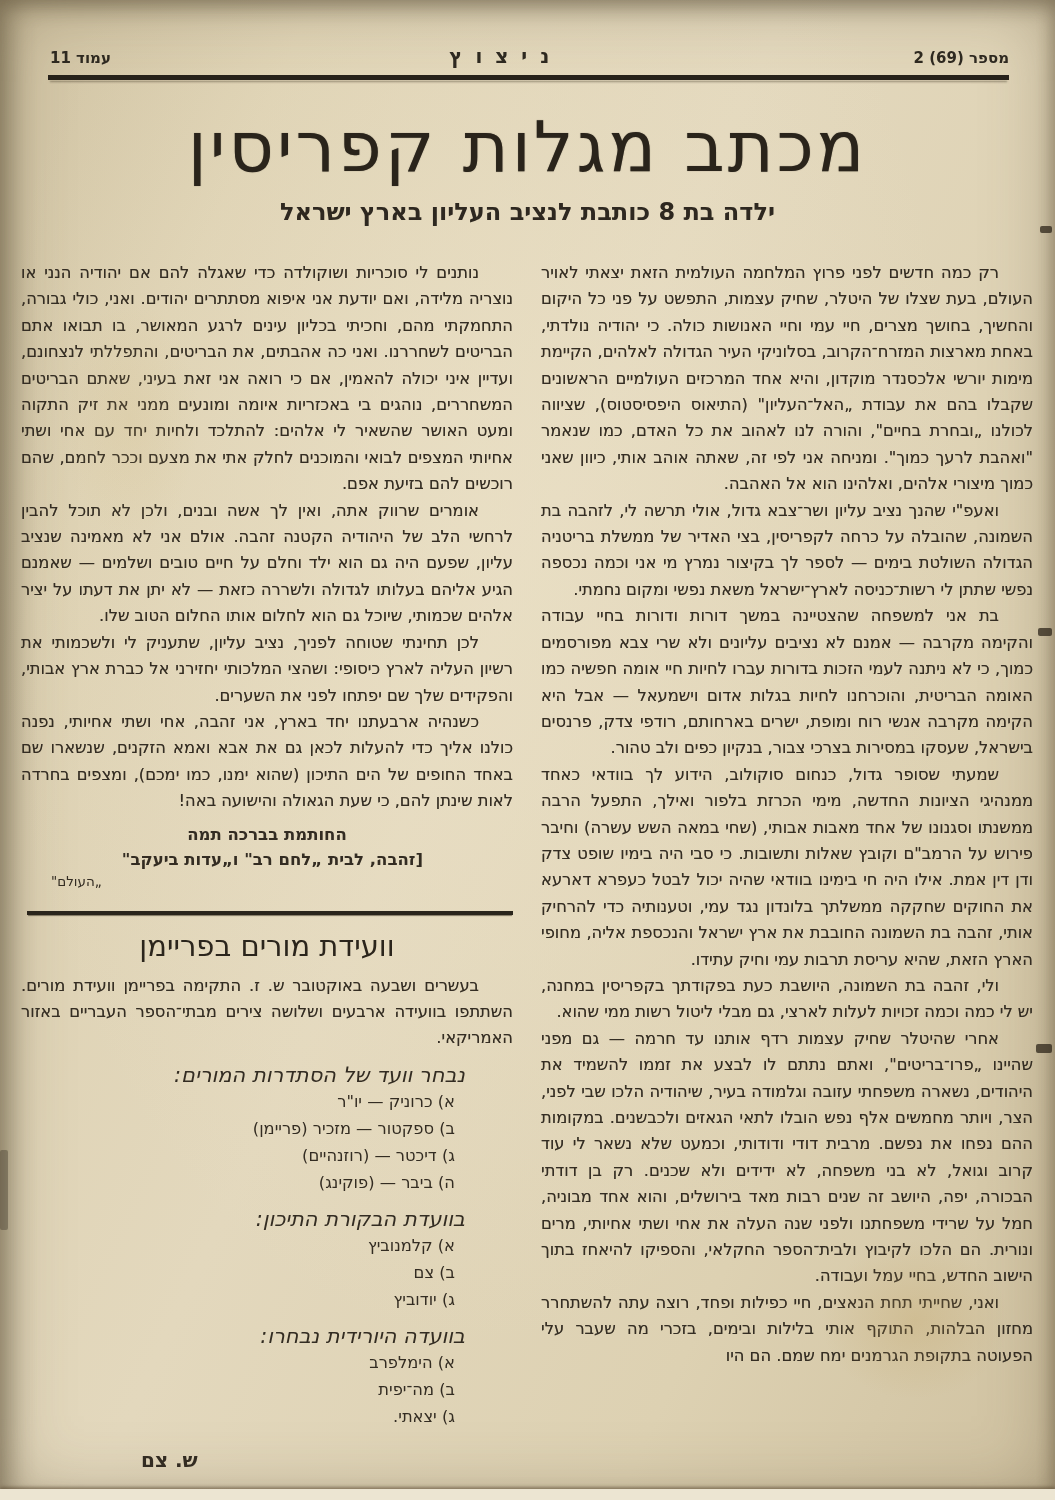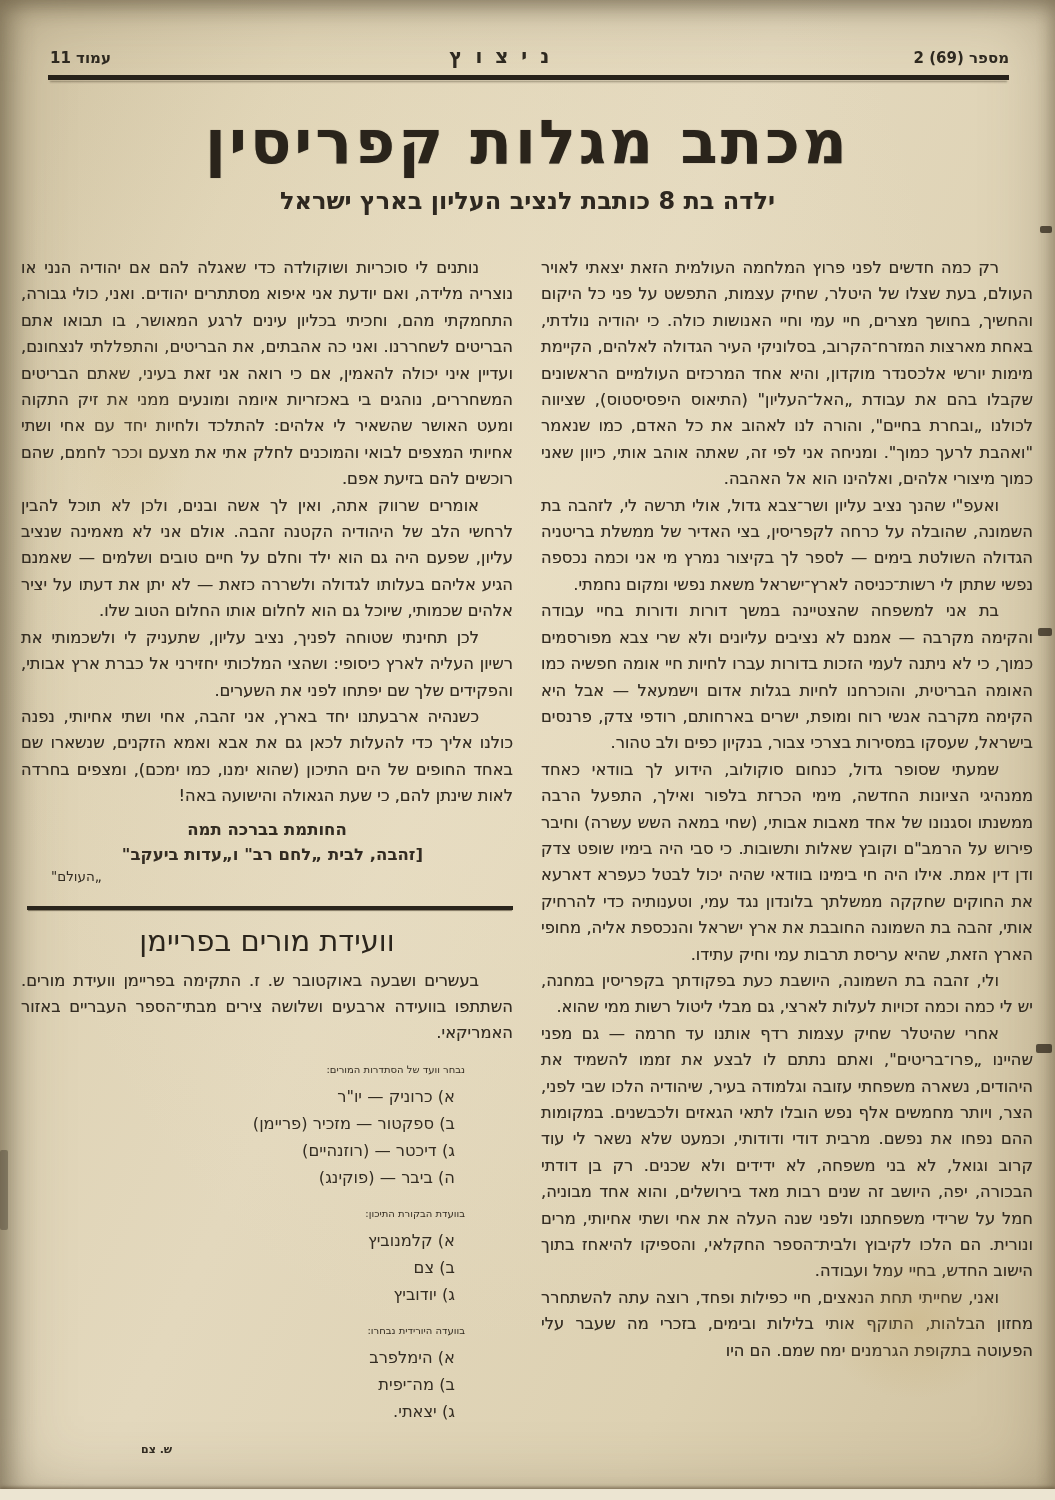--- a/index.html
+++ b/index.html
@@ -32,25 +32,25 @@
     padding:44px 46px 0 50px;
     font-size:15px;font-weight:bold;color:#2e2920;
   }
   .masthead{letter-spacing:13px;padding-right:13px;font-size:20px;}
   .head-rule{
     height:5px;margin:7px 46px 0 48px;background:#27221a;
     box-shadow:0 4px 2px -2px rgba(64,55,38,.65);
   }
   h1.title{
     margin:26px 0 0 0;text-align:center;
-    font-size:61px;font-weight:bold;letter-spacing:3px;color:#2a241b;
+    font-size:70px;font-weight:normal;letter-spacing:3px;color:#2a241b;
     text-shadow:0 0 1px rgba(42,36,27,.5);
   }
   h2.subtitle{
-    margin:10px 0 10px 0;text-align:center;
+    margin:10px 0 4px 0;text-align:center;
     font-size:24px;font-weight:bold;color:#2e2820;
   }
   .cols{
     display:flex;gap:28px;
     padding:30px 22px 0 20px;
   }
   .col{width:492px;}
   .para{
     margin:0;
     font-size:16.3px;line-height:26.4px;
@@ -59,23 +59,23 @@
     text-shadow:0 0 .5px rgba(52,45,35,.55);
   }
   .closing{margin:10px 0 0 0;font-size:16.5px;font-weight:bold;text-align:center;}
   .sig{margin:6px 90px 0 0;font-size:16.5px;font-weight:bold;text-align:right;}
   .source{margin:4px 0 0 0;font-size:13.5px;text-align:left;padding-left:30px;}
   .divider{height:4px;background:#2a251c;margin:22px 0 14px 6px;box-shadow:0 2px 1px -1px rgba(64,55,38,.6);}
   h3.title2{
     margin:2px 0 10px 0;text-align:center;
     font-size:29px;font-weight:normal;color:#2b251c;
   }
-  .list-head{margin:10px 48px 0 0;font-size:10px;line-height:26px;text-align:right;}
+  .list-head{margin:10px 48px 0 0;font-size:21px;line-height:26px;text-align:right;font-style:italic;}
   .list-item{margin:0 58px 0 0;font-size:16.3px;line-height:27px;text-align:right;}
-  .byline{margin:18px 0 0 0;font-size:11px;font-weight:bold;text-align:left;padding-left:120px;}
+  .byline{margin:18px 0 0 0;font-size:20px;font-weight:bold;text-align:left;padding-left:120px;}
 </style>
 </head>
 <body>
 
 <div class="page">
 
   <header class="header">
     <span>מספר (69) 2</span>
     <span class="masthead">ניצוץ</span>
     <span>עמוד 11</span>

